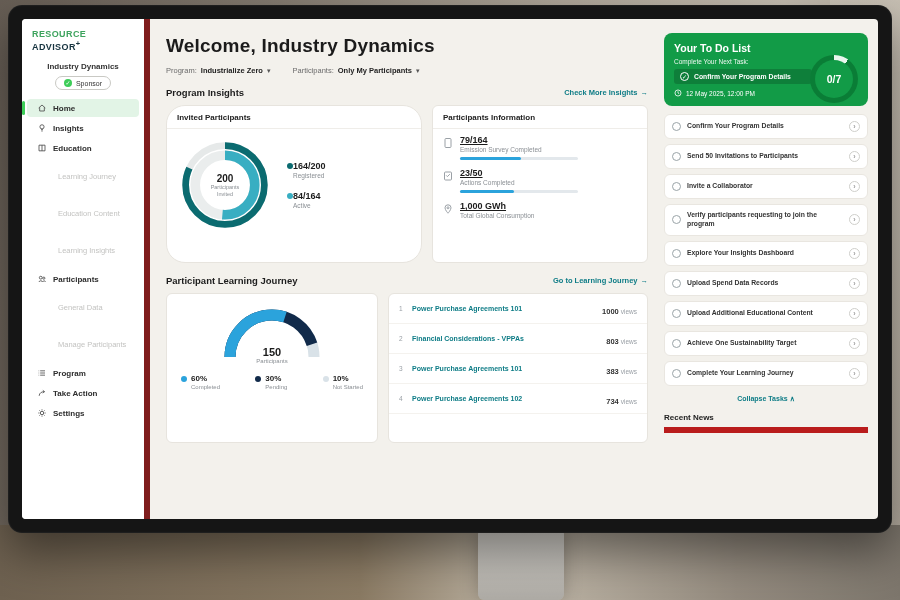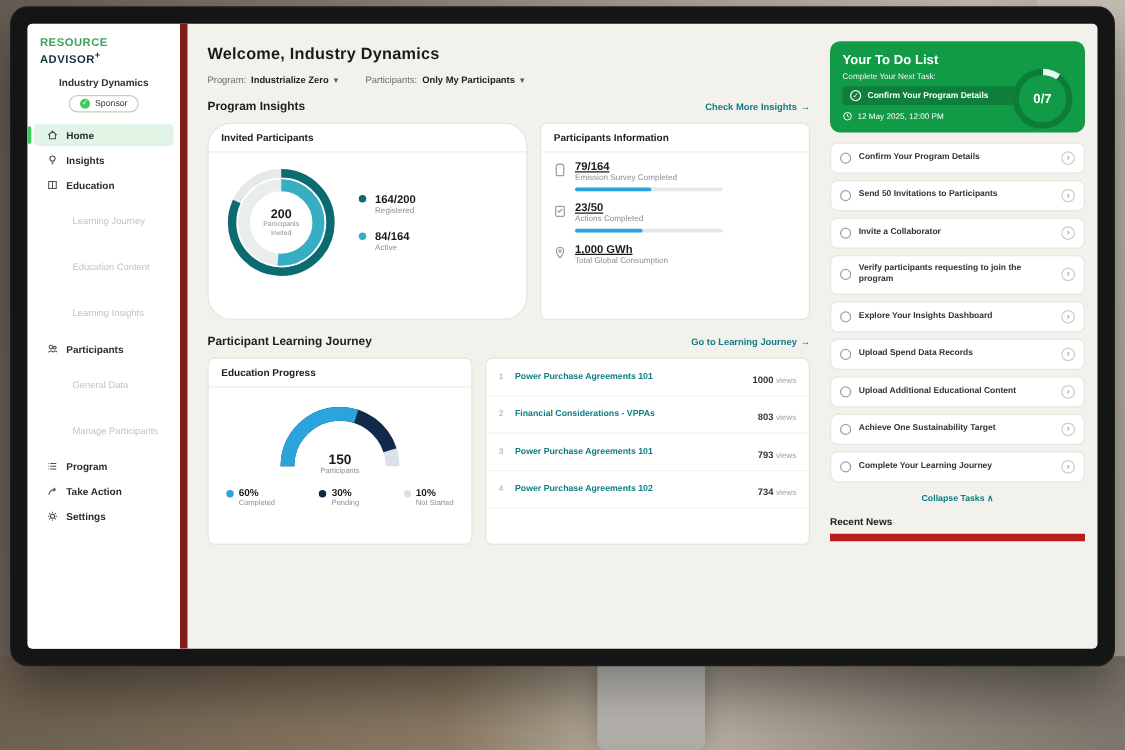--- a/index.html
+++ b/index.html
@@ -33,42 +33,42 @@
   .nav-item { display:flex; align-items:center; gap:6px; padding:4px 10px; margin:1px 5px; border-radius:4px;
     font-size:8px; font-weight:bold; color:#2d2d2d; cursor:pointer; position:relative; }
   .nav-item svg { width:10px; height:10px; flex:none; stroke:#4a4a4a; }
   .nav-item.active { background:#E2F4E6; }
   .nav-item.active::before { content:""; position:absolute; left:-5px; top:2px; bottom:2px; width:3px;
     background:#3DCD58; border-radius:2px; }
   .nav-sub { padding:3px 10px 3px 31px; margin:11px 5px; font-size:7.5px; color:#c3c3c1; cursor:pointer; }
 
   
   .main { flex:1; min-width:0; padding:16px 12px 0 16px; }
-  .welcome { font-size:13px; font-weight:bold; color:#1b1b1b; letter-spacing:.2px; }
+  .welcome { font-size:19px; font-weight:bold; color:#1b1b1b; letter-spacing:.2px; }
   .filters { display:flex; gap:22px; margin-top:9px; font-size:7.5px; color:#6b6b6b; align-items:center; }
   .filter { display:flex; align-items:center; gap:4px; cursor:pointer; }
   .filter .val { font-weight:bold; color:#222; }
   .filter .car { color:#555; font-size:7px; }
   .sect { display:flex; justify-content:space-between; align-items:center; margin-top:12px; }
   .sect-title { font-size:9.5px; font-weight:bold; color:#1d1d1d; }
   .sect-link { font-size:7.5px; font-weight:bold; color:#0E7C86; cursor:pointer; }
   .sect-link .arr { margin-left:3px; }
   .cards { display:flex; gap:10px; margin-top:7px; align-items:stretch; }
   .card { background:#fff; border:1px solid #E7E4DE; border-radius:6px; overflow:hidden; }
   .card-title { font-size:8px; font-weight:bold; color:#222; padding:7px 10px 6px; border-bottom:1px solid #efede9; }
 
   
   .card-invited { width:256px; height:158px; flex:none;border-radius:19px; }
   .donut-body { display:flex; align-items:center; padding:8px 10px; gap:14px; }
   .donut-wrap { position:relative; width:96px; height:96px; flex:none; }
   .donut-center { position:absolute; inset:0; display:flex; flex-direction:column; align-items:center; justify-content:center; text-align:center; }
   .donut-center .v { font-size:10px; font-weight:bold; color:#1b1b1b; }
   .donut-center .l { font-size:5.5px; color:#8a8f94; width:44px; line-height:1.25; }
   .legend { display:flex; flex-direction:column; gap:12px; }
-  .leg-item { display:flex; gap:7px; align-items:flex-start; }
+  .leg-item { display:flex; gap:0; align-items:flex-start; }
   .dot { width:6px; height:6px; border-radius:50%; margin-top:2px; flex:none; }
   .leg-item .v { font-size:9px; font-weight:bold; color:#1b1b1b; }
   .leg-item .l { font-size:6.5px; color:#8a8f94; margin-top:1px; }
 
   
   .card-info { flex:1; height:158px; }
   .info-body { padding:6px 10px; display:flex; flex-direction:column; gap:8px; }
   .info-row { display:flex; gap:7px; align-items:flex-start; }
   .info-row svg { width:10px; height:12px; stroke:#9aa0a6; flex:none; margin-top:2px; }
   .info-row .v { font-size:9px; font-weight:bold; color:#1b1b1b;text-decoration:underline; }
@@ -305,21 +305,20 @@
     <div class="sect">
       <div class="sect-title">Participant Learning Journey</div>
       <div class="sect-link">
         <span>Go to Learning Journey</span><span class="arr">→</span>
       </div>
     </div>
 
     <div class="cards">
 
       <div class="card card-edu">
-        <div class="card-title">Education Progress</div>
         <div class="gauge-wrap">
           <svg viewBox="0 0 110 62" width="112" height="62">
             <path d="M13 55 A42 42 0 0 1 97 55" fill="none" stroke="#D9E2E8" stroke-width="11"></path>
             <path d="M13 55 A42 42 0 0 1 97 55" fill="none" stroke="#112A4A" stroke-width="11" stroke-dasharray="118.7 200"></path>
             <path d="M13 55 A42 42 0 0 1 97 55" fill="none" stroke="#2BA3DC" stroke-width="11" stroke-dasharray="79.1 200"></path>
           </svg>
           <div class="gauge-center">
             <div class="v">150</div>
             <div class="l">Participants</div>
           </div>
@@ -356,21 +355,21 @@
           <span><span class="vw">1000</span><span class="vl">views</span></span>
         </div>
         <div class="lesson-row">
           <span class="rk">2</span>
           <span class="tt">Financial Considerations - VPPAs</span>
           <span><span class="vw">803</span><span class="vl">views</span></span>
         </div>
         <div class="lesson-row">
           <span class="rk">3</span>
           <span class="tt">Power Purchase Agreements 101</span>
-          <span><span class="vw">793</span><span class="vl">views</span></span>
+          <span><span class="vw">383</span><span class="vl">views</span></span>
         </div>
         <div class="lesson-row">
           <span class="rk">4</span>
           <span class="tt">Power Purchase Agreements 102</span>
           <span><span class="vw">734</span><span class="vl">views</span></span>
         </div>
         <div class="lesson-row" style="border-bottom:none">
 
           <span></span>
         </div>

